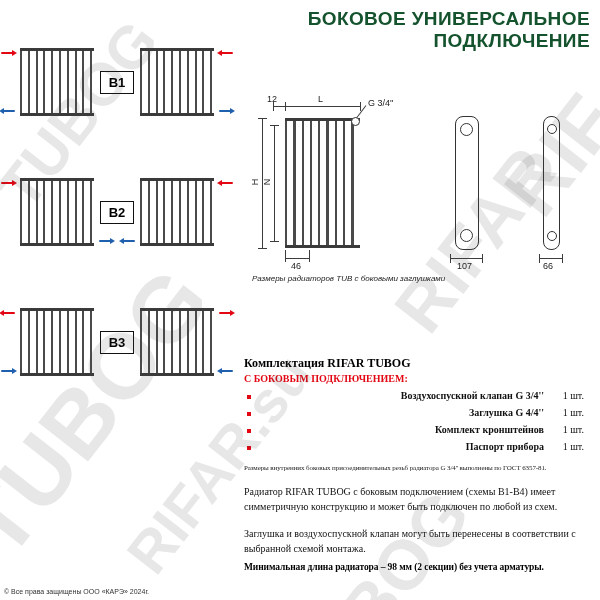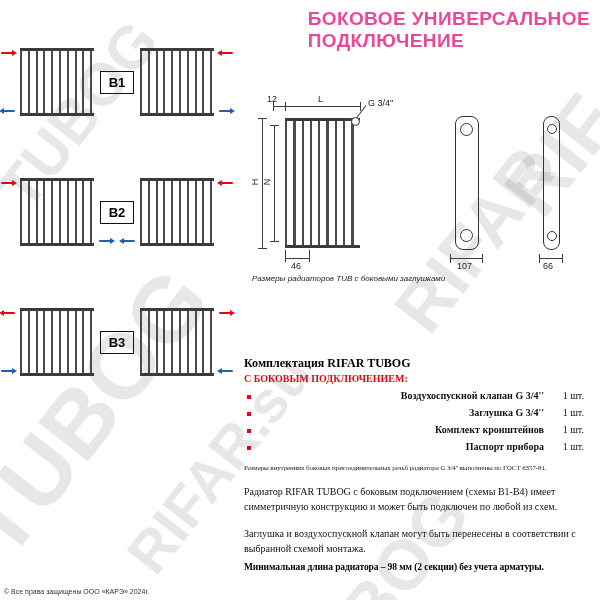--- a/index.html
+++ b/index.html
@@ -1,22 +1,22 @@
 <!DOCTYPE html>
 <html><head>
 <meta charset="utf-8">
 <style>
   html,body{margin:0;padding:0;}
   body{
     width:600px;height:600px;position:relative;overflow:hidden;
     background:#fff;font-family:"Liberation Sans",sans-serif;color:#1a1a1a;
   }
   
-  .title{position:absolute;top:8px;right:10px;
-    font-size:19px;font-weight:bold;letter-spacing:.4px;line-height:1.18;color:#ec4899;}
+  .title{position:absolute;top:8px;right:10px;text-align:right;
+    font-size:19px;font-weight:bold;letter-spacing:.4px;line-height:1.18;color:#14532d;}
   
   .wm-layer{position:absolute;inset:0;pointer-events:none;z-index:6;}
   .wm{position:absolute;font-weight:bold;color:rgba(70,70,70,0.13);white-space:nowrap;}
   .wm1{font-size:92px;left:-80px;top:360px;transform:rotate(-52deg);}
   .wm2{font-size:58px;left:90px;top:430px;transform:rotate(-52deg);}
   .wm3{font-size:70px;left:370px;top:200px;transform:rotate(-52deg);}
   .wm4{font-size:70px;left:250px;top:560px;transform:rotate(-52deg);}
   .wm5{font-size:78px;left:498px;top:110px;transform:rotate(-52deg);}
   .wm6{font-size:60px;left:-30px;top:80px;transform:rotate(-52deg);}
   
@@ -174,21 +174,21 @@
   <div class="pkg-h1">Комплектация RIFAR TUBOG</div>
   <div class="pkg-h2">С БОКОВЫМ ПОДКЛЮЧЕНИЕМ:</div>
   <div id="pkg-list">
       <div class="pkg-row">
         <span class="pkg-bullet"></span>
         <span class="pkg-label">Воздухоспускной клапан G 3/4''</span>
         <span class="pkg-qty">1 шт.</span>
       </div>
       <div class="pkg-row">
         <span class="pkg-bullet"></span>
-        <span class="pkg-label">Заглушка G 3/4''</span>
+        <span class="pkg-label">Заглушка G 4/4''</span>
         <span class="pkg-qty">1 шт.</span>
       </div>
       <div class="pkg-row">
         <span class="pkg-bullet"></span>
         <span class="pkg-label">Комплект кронштейнов</span>
         <span class="pkg-qty">1 шт.</span>
       </div>
       <div class="pkg-row">
         <span class="pkg-bullet"></span>
         <span class="pkg-label">Паспорт прибора</span>

